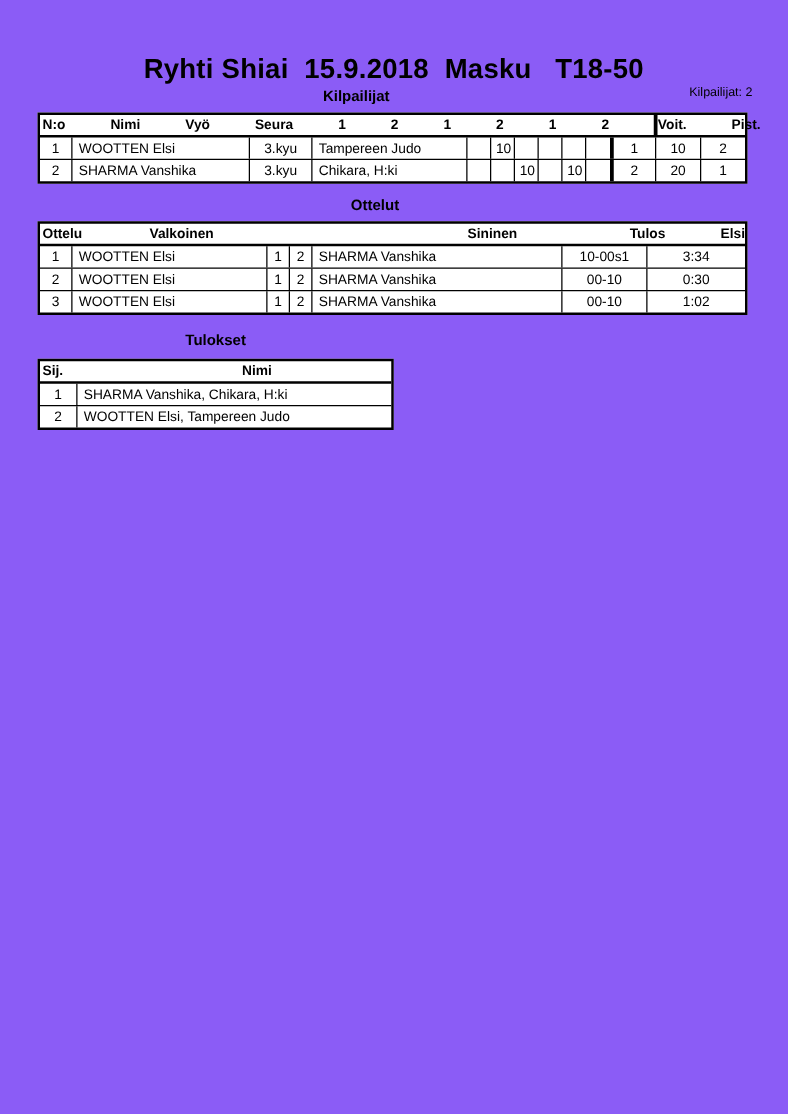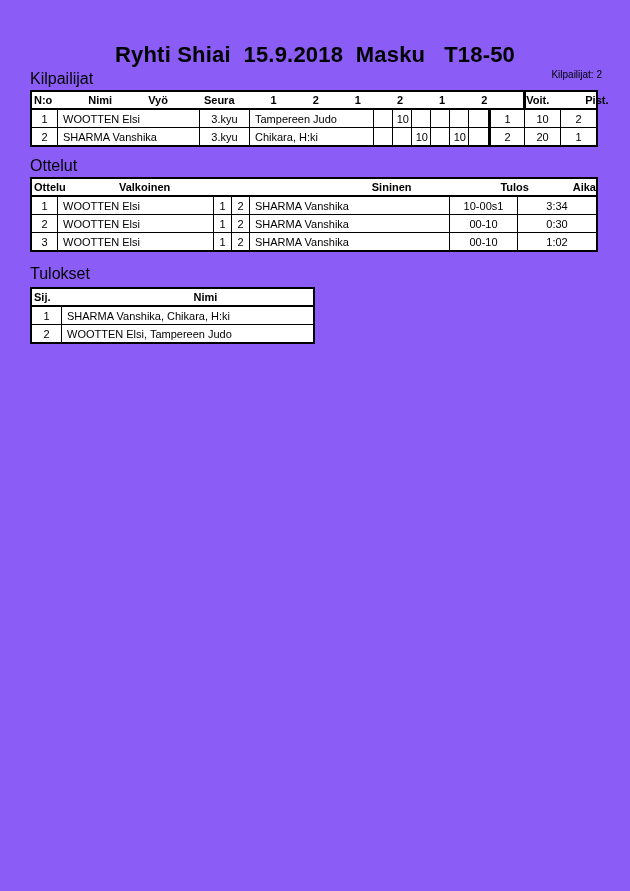--- a/index.html
+++ b/index.html
@@ -9,21 +9,21 @@
     font-family: "Liberation Sans", sans-serif;
     color: #000000;
   }
   .page { position: relative; width: 630px; height: 891px; background: #8b5cf6; overflow: hidden; }
 
   .title {
     position: absolute; top: 42px; left: 0; width: 630px;
     text-align: center; font-size: 22px; font-weight: bold;
     white-space: pre; letter-spacing: 0.2px;
   }
-  .heading { position: absolute; font-size: 16px; font-weight: normal; text-align: left; }
+  .heading { position: absolute; font-size: 12px; font-weight: bold; text-align: center; }
   .h-kilp { top: 70px; left: 30px; width: 510px; }
   .h-ott  { top: 157px; left: 30px; width: 540px; }
   .h-tul  { top: 265px; left: 30px; width: 285px; }
   .count  { position: absolute; top: 69px; right: 28px; font-size: 10px; }
 
   .tbl { position: absolute; left: 30px; border: 2px solid #000; background: #fff; font-size: 11px; }
   .t1 { top: 90px;  width: 568px; }
   .t2 { top: 177px; width: 568px; }
   .t3 { top: 287px; width: 285px; }
 
@@ -115,21 +115,21 @@
   <div class="heading h-ott">Ottelut</div>
 
   <div class="tbl t2">
     <div class="tr hdr">
       <div class="td m-no l">Ottelu</div>
       <div class="td m-white c">Valkoinen</div>
       <div class="td m-wno c"></div>
       <div class="td m-bno c"></div>
       <div class="td m-blue c">Sininen</div>
       <div class="td m-res c">Tulos</div>
-      <div class="td m-time c">Aika</div>
+      <div class="td m-time c">Elsi</div>
     </div>
 
     <div class="tr row">
       <div class="td m-no c">1</div>
       <div class="td m-white lp">WOOTTEN Elsi</div>
       <div class="td m-wno c">1</div>
       <div class="td m-bno c">2</div>
       <div class="td m-blue lp">SHARMA Vanshika</div>
       <div class="td m-res c">10-00s1</div>
       <div class="td m-time c">3:34</div>

